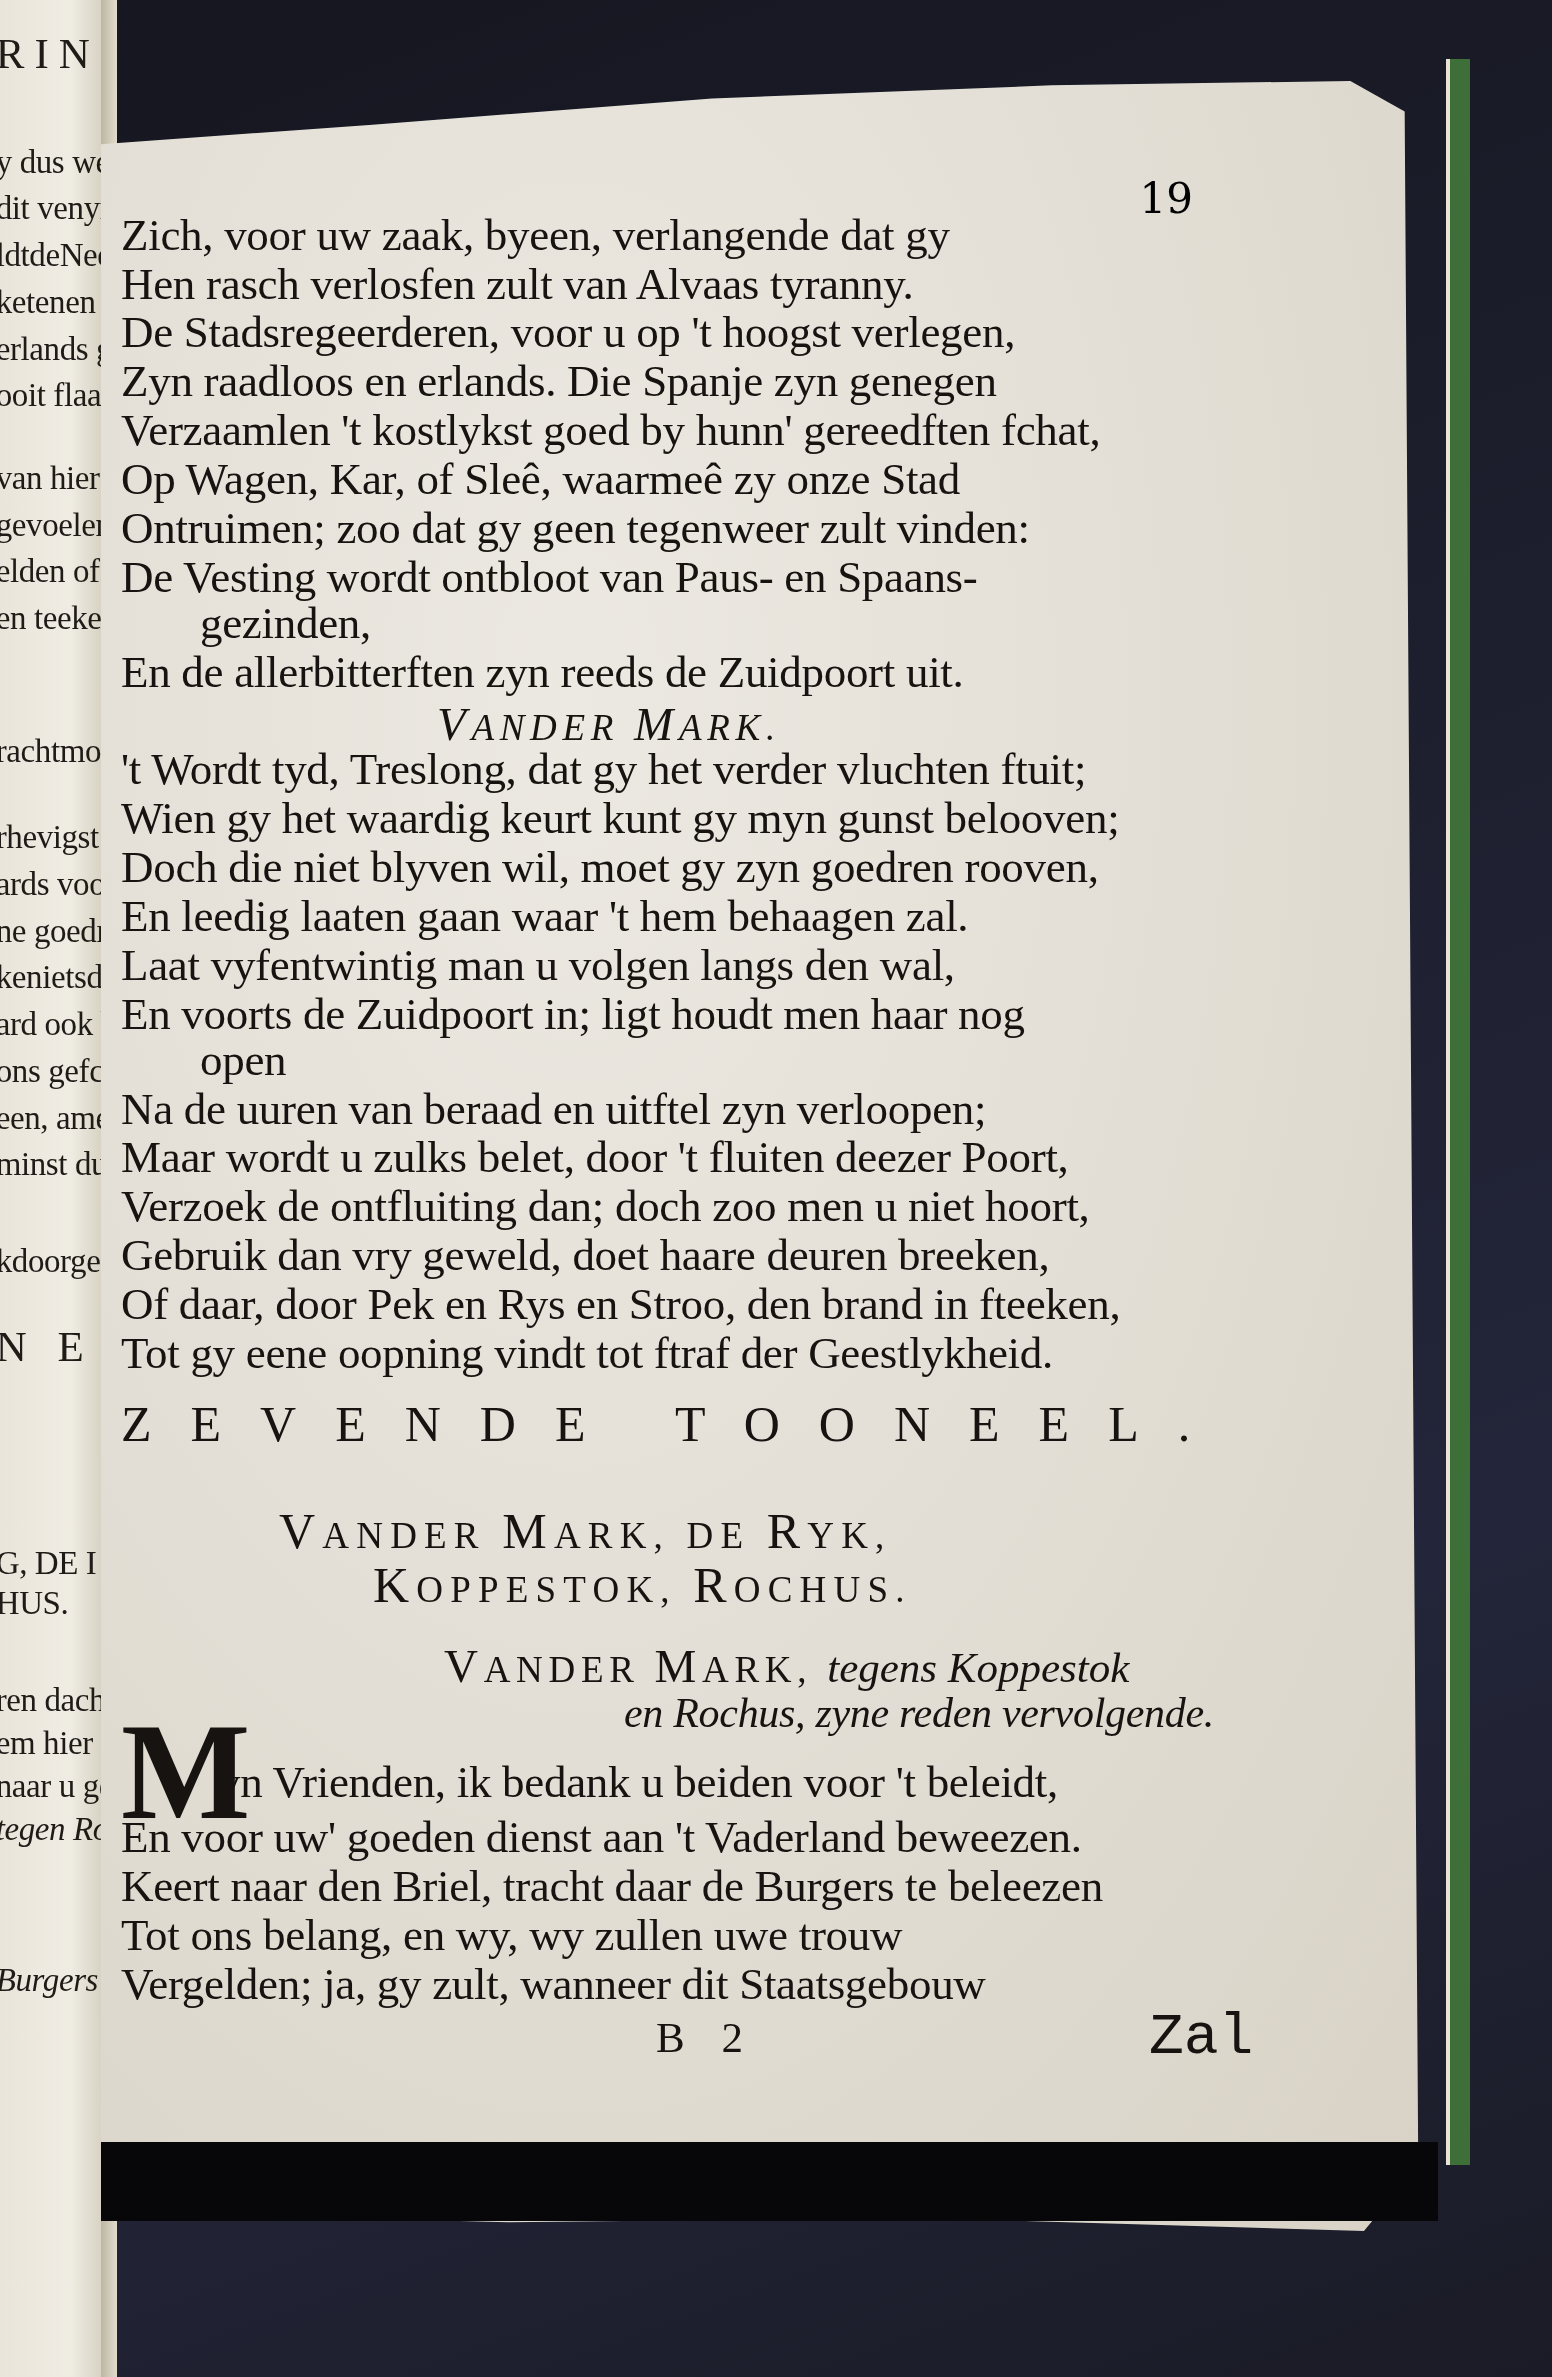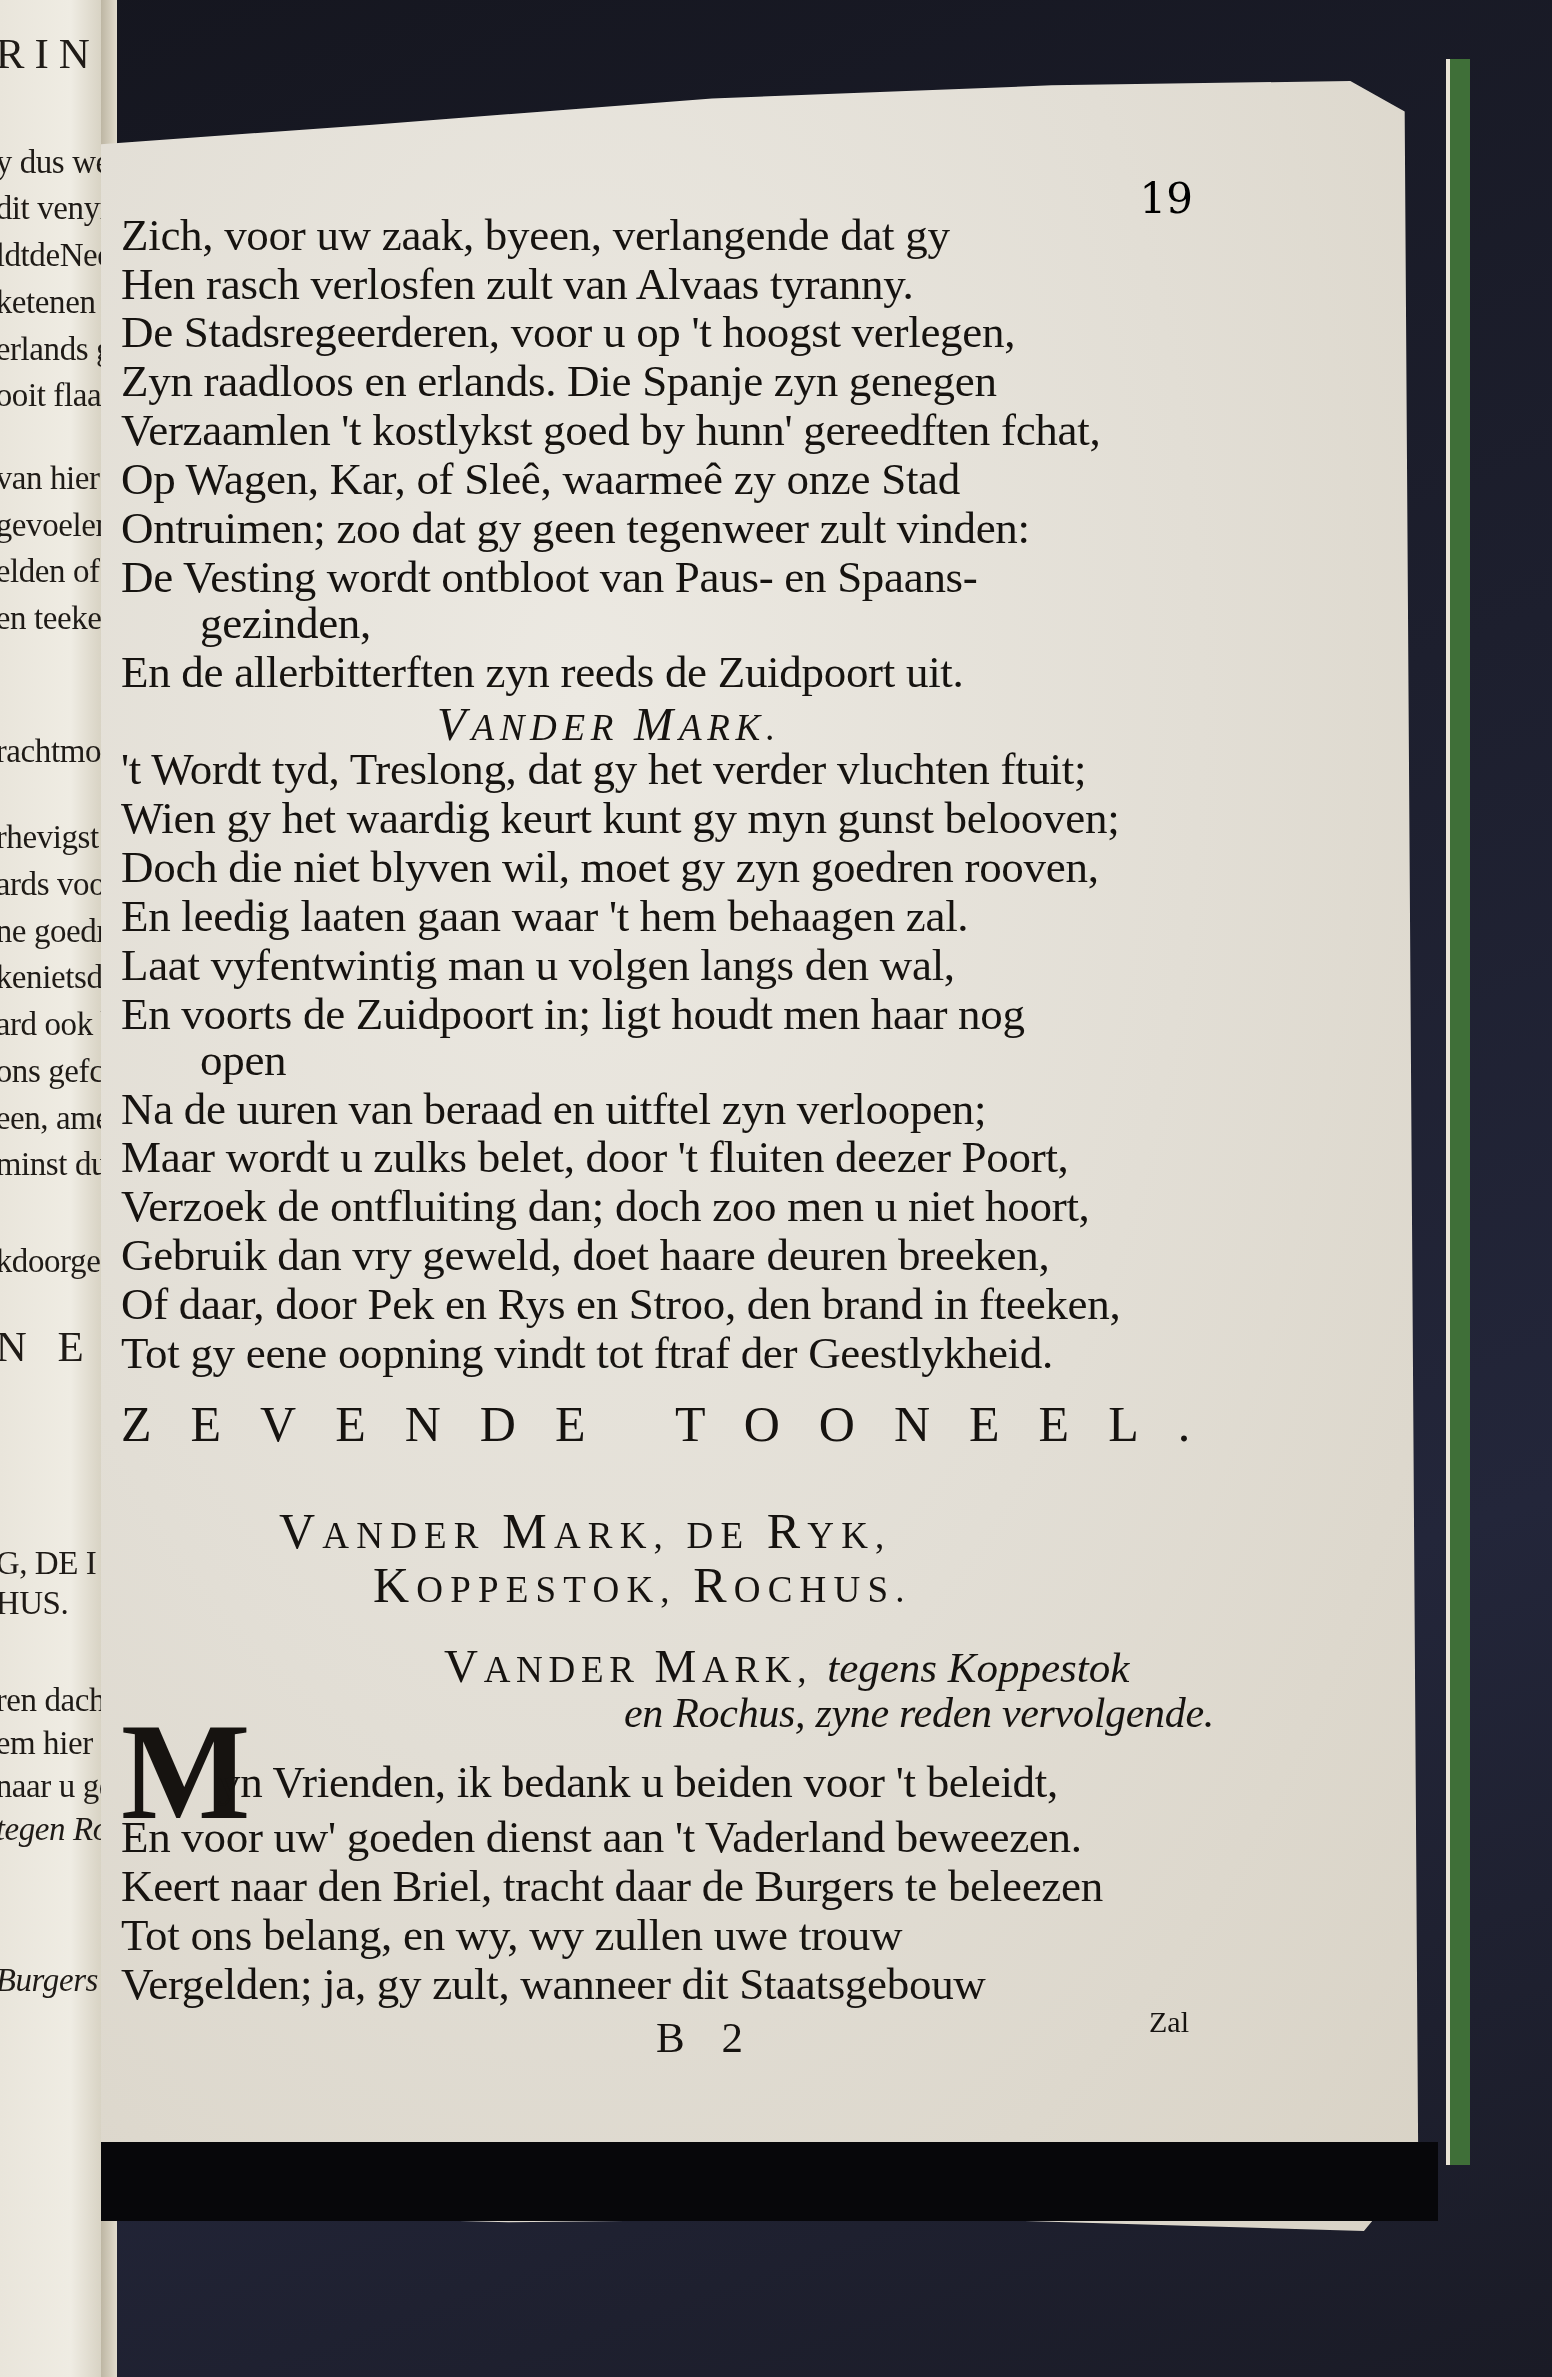--- a/index.html
+++ b/index.html
@@ -67,21 +67,21 @@
   }
   .cast {
     position:absolute; white-space:nowrap; font-size:37px; letter-spacing:7.2px;
   }
   .cast .big { font-size:50px; }
   .italic { font-style:italic; }
   .dropcap {
     position:absolute; left:0; top:0; font-size:137px; line-height:1; font-weight:bold;
   }
   .signature { position:absolute; font-size:43px; letter-spacing:13px; }
-  .catchword { position:absolute; font-size:30px; }
+  .catchword { position:absolute; font-size:58px;font-family:Liberation Mono, monospace; }
 </style>
 </head>
 <body>
 
 <div class="left-page" id="leftPage">
     <div class="frag caps" style="top: 29px;">RING</div>
     <div class="frag" style="top: 144px;">y dus werk</div>
     <div class="frag" style="top: 190px;">dit venyn</div>
     <div class="frag" style="top: 237px;">ldtdeNeder</div>
     <div class="frag" style="top: 284px;">ketenen en</div>

